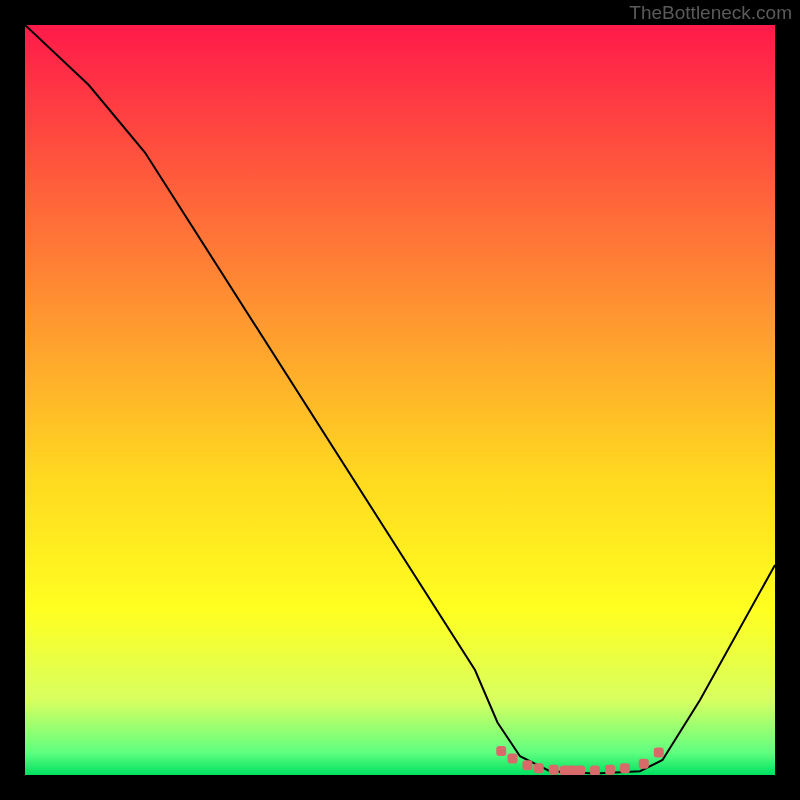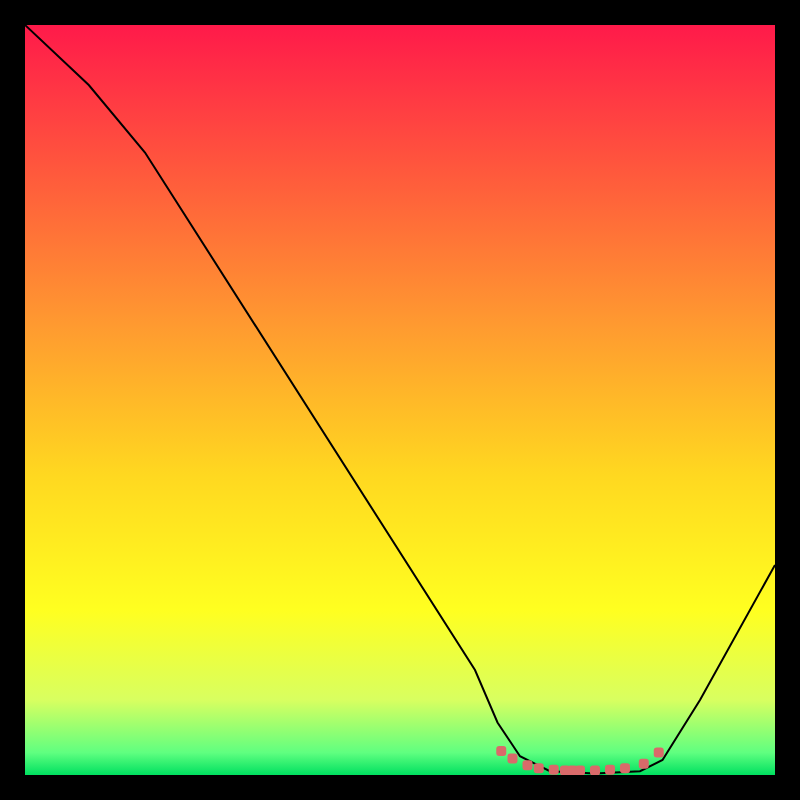--- a/index.html
+++ b/index.html
@@ -41,20 +41,21 @@
   svg.curve {
     position: absolute;
     left: 0;
     top: 0;
   }
 </style>
 </head>
 <body>
 
 <div class="container">
+  <div class="watermark">TheBottleneck.com</div>
   <div class="plot-area">
     <svg class="heat" width="750" height="750" viewBox="0 0 750 750" preserveAspectRatio="none">
       <defs>
         <linearGradient id="heatgrad" x1="0" y1="0" x2="0" y2="1">
             <stop offset="0%" stop-color="#ff1a4a"></stop>
             <stop offset="20%" stop-color="#ff5a3c"></stop>
             <stop offset="40%" stop-color="#ff9a30"></stop>
             <stop offset="60%" stop-color="#ffd820"></stop>
             <stop offset="78%" stop-color="#ffff20"></stop>
             <stop offset="90%" stop-color="#d8ff60"></stop>

